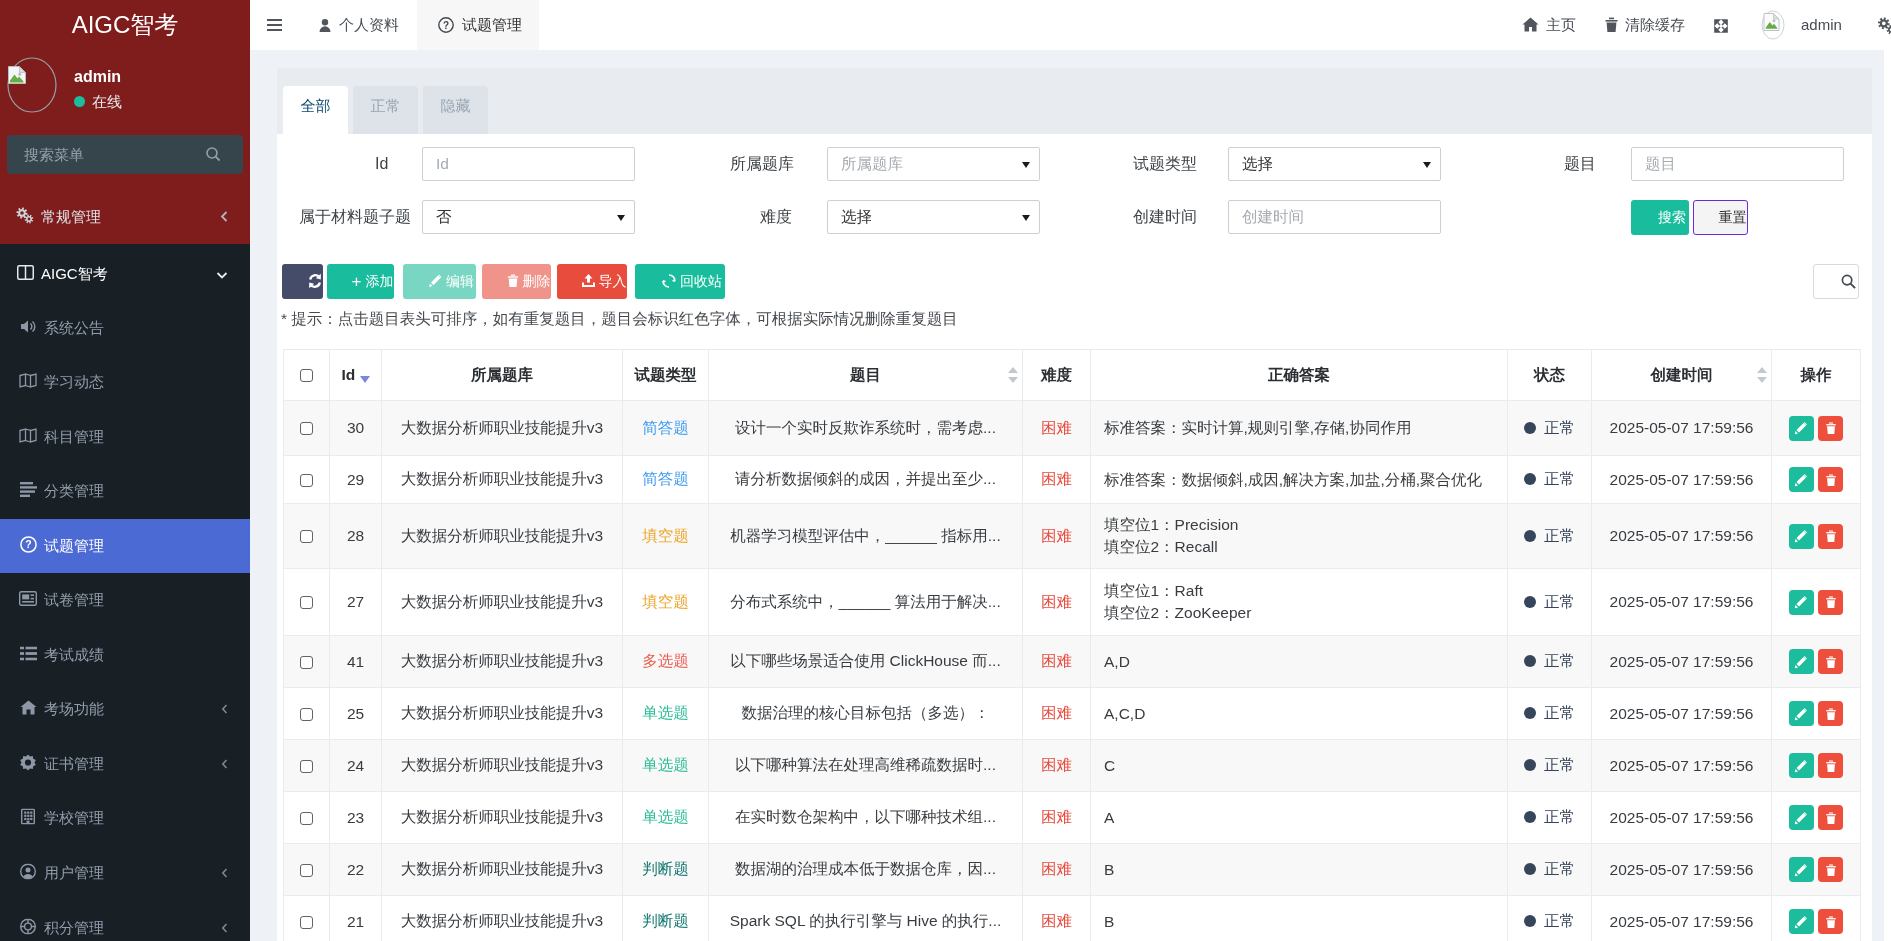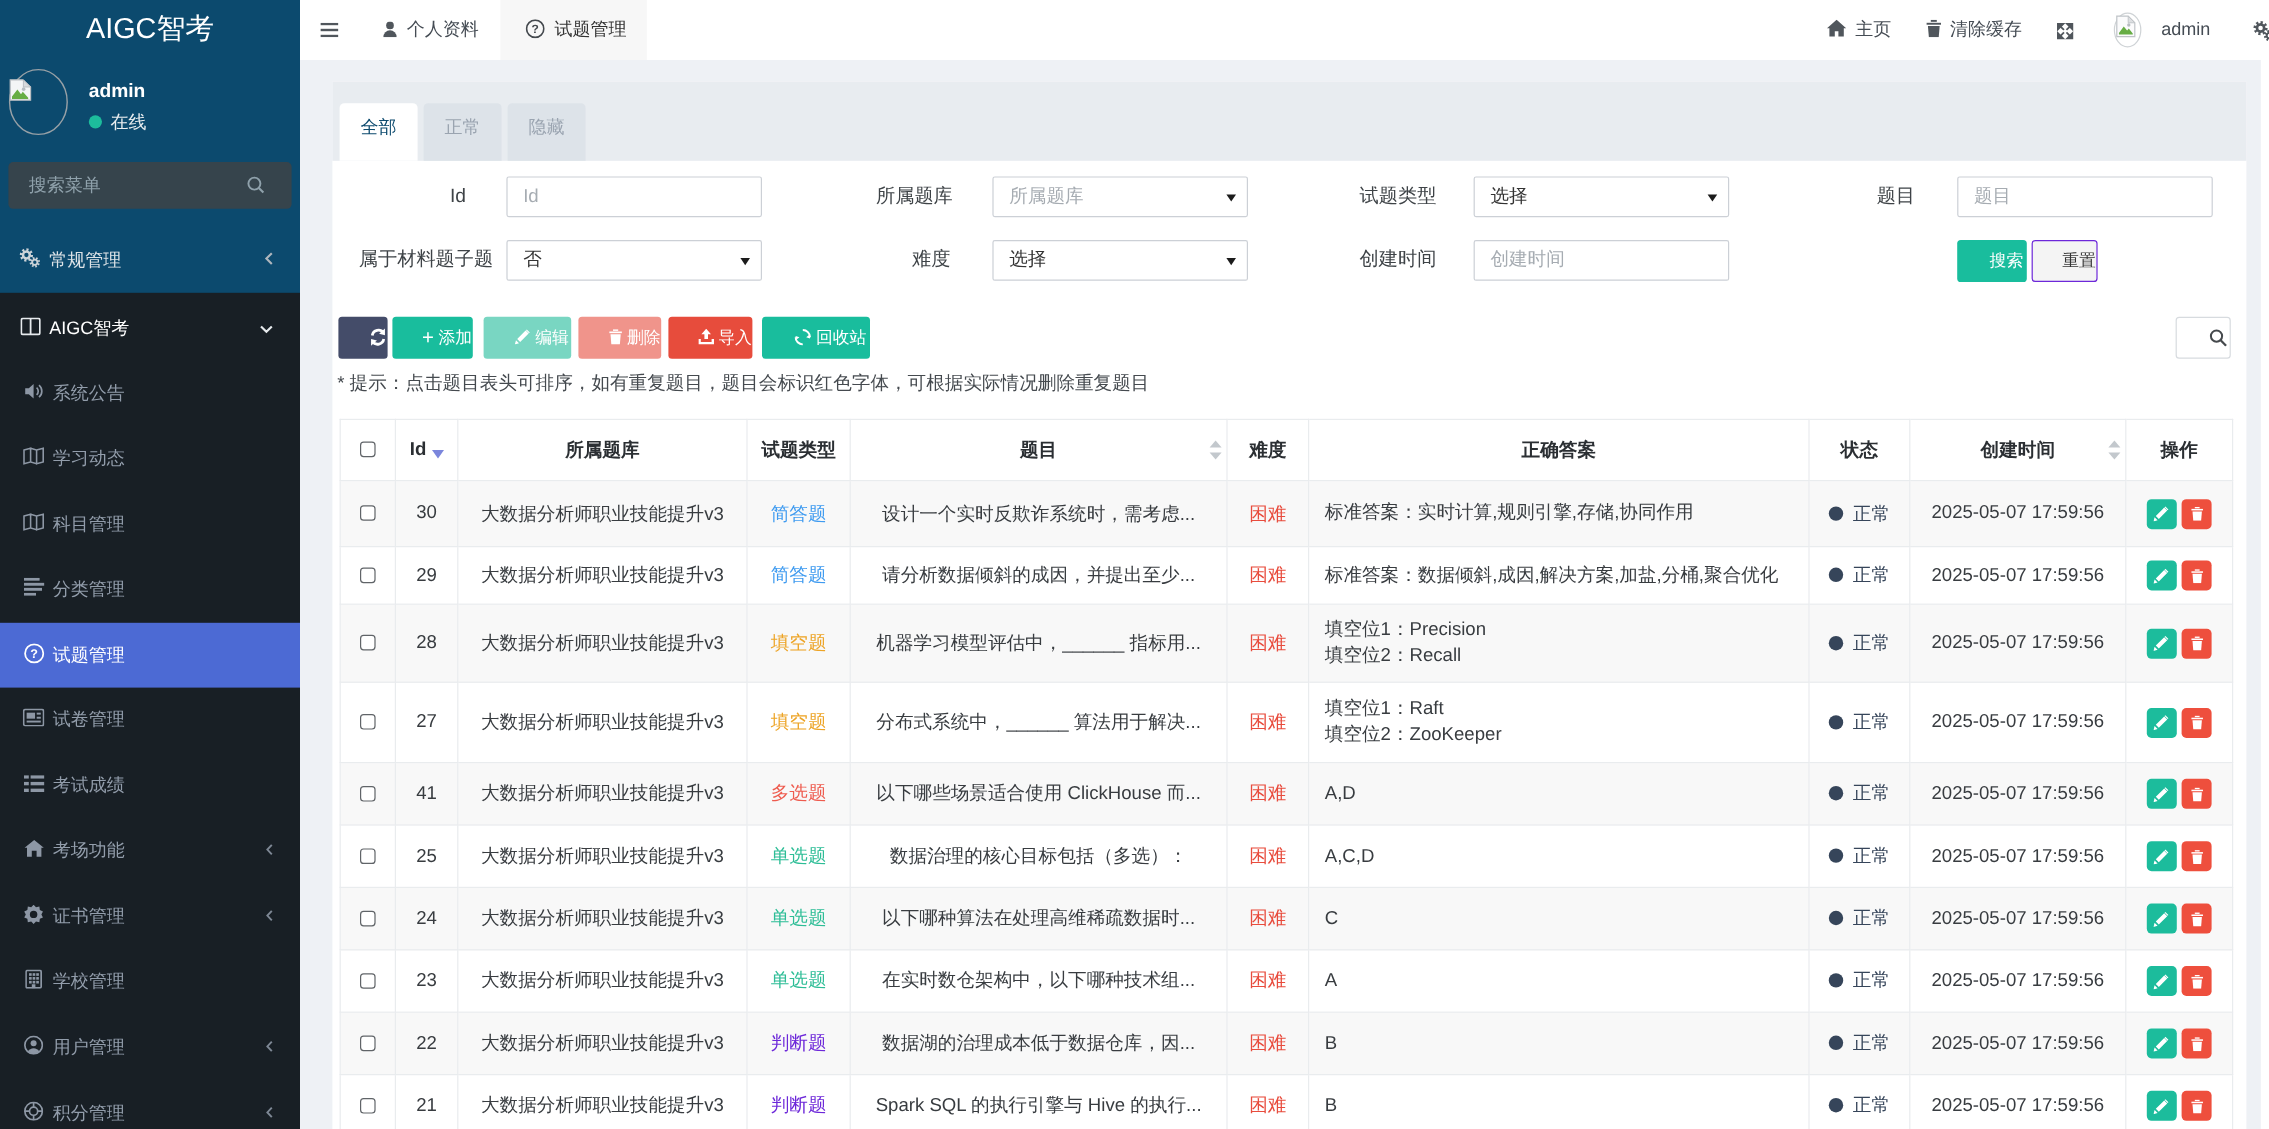--- a/index.html
+++ b/index.html
@@ -1,20 +1,20 @@
 <!DOCTYPE html>
 <html lang="zh"><head>
 <meta charset="utf-8">
 <title>试题管理</title>
 <style>
 *{margin:0;padding:0;box-sizing:border-box;}
 html,body{width:1891px;height:941px;overflow:hidden;}
 body{font-family:"Liberation Sans",sans-serif;background:#eef1f5;position:relative;font-size:14px;color:#333;}
 
-#sidebar{position:absolute;left:0;top:0;width:250px;height:721px;background:#0c4a6e;}
+#sidebar{position:absolute;left:0;top:0;width:250px;height:721px;background:#7f1d1d;}
 #sb-dark{position:absolute;left:0;top:244px;width:250px;height:697px;background:#181f25;}
 #brand{position:absolute;left:0;top:0;width:250px;height:50px;line-height:50px;text-align:center;color:#fff;font-size:24px;}
 #avatarbox{position:absolute;left:0px;top:52px;width:66px;height:70px;}
 #uname{position:absolute;left:74px;top:68px;color:#fff;font-weight:bold;font-size:16px;}
 #ustat{position:absolute;left:74px;top:93px;color:#eaeef0;font-size:15px;}
 #ustat .dot{display:inline-block;width:11px;height:11px;border-radius:50%;background:#1dbc9c;margin-right:7px;}
 #sbsearch{position:absolute;left:7px;top:135px;width:236px;height:39px;background:#36444c;border-radius:4px;color:#8fa1ab;font-size:15px;line-height:39px;padding-left:17px;}
 #sbsearch svg{position:absolute;right:22px;top:11px;}
 .mitem{position:absolute;left:0;width:250px;height:54px;color:#dde3e7;font-size:15px;}
 .mitem .mico{position:absolute;left:15px;top:50%;transform:translateY(-50%);width:20px;text-align:center;}
@@ -49,21 +49,21 @@
 #tbl{position:absolute;left:6px;top:281px;border-collapse:collapse;table-layout:fixed;}
 #tbl td,#tbl th{border:1px solid #e9ecee;vertical-align:middle;text-align:center;font-weight:normal;font-size:15.5px;color:#383c40;padding:0;}
 #tbl th{font-weight:bold;color:#2b2f33;}
 #tbl .al{text-align:left;padding-left:13px;line-height:22px;}
 #tbl tr.odd td{background:#f8f8f8;}
 .cb{display:inline-block;width:13px;height:13px;border:1.5px solid #606468;border-radius:3px;background:#fff;vertical-align:middle;}
 #tbl td.t-blue{color:#3f9bf0;}
 #tbl td.t-amber{color:#eda426;}
 #tbl td.t-red{color:#ee5b4e;}
 #tbl td.t-green{color:#2dbd96;}
-#tbl td.t-navy{color:#6d28d9;}
+#tbl td.t-navy{color:#0f766e;}
 #tbl td.hard{color:#e84c3d;font-family:Liberation Mono, monospace;}
 .sdot{display:inline-block;width:12px;height:12px;border-radius:50%;background:#36455a;vertical-align:-1px;margin-right:8px;}
 .stxt{color:#36455a;}
 .abtn{display:inline-block;width:25px;height:25px;border-radius:4px;vertical-align:middle;position:relative;}
 .abtn.g{background:#1cbc9c;}
 .abtn.r{background:#ee4f3d;}
 .abtn svg{position:absolute;left:50%;top:50%;transform:translate(-50%,-50%);}
 #rsb{position:absolute;right:0;top:50px;width:7px;height:891px;background:#fff;}
 .sc-id{display:inline-block;width:0;height:0;border-left:5px solid transparent;border-right:5px solid transparent;border-top:7px solid #7b86dc;vertical-align:-3px;}
 .sorts{position:absolute;right:4px;top:50%;margin-top:-8px;width:10px;height:16px;}

